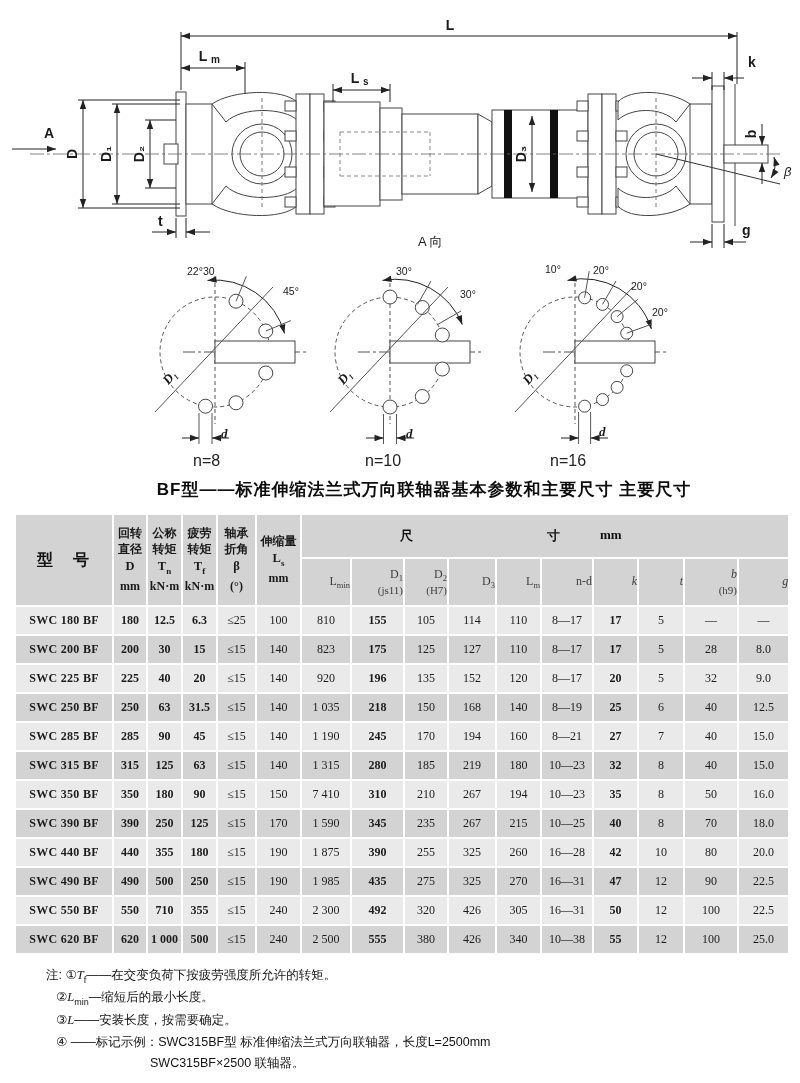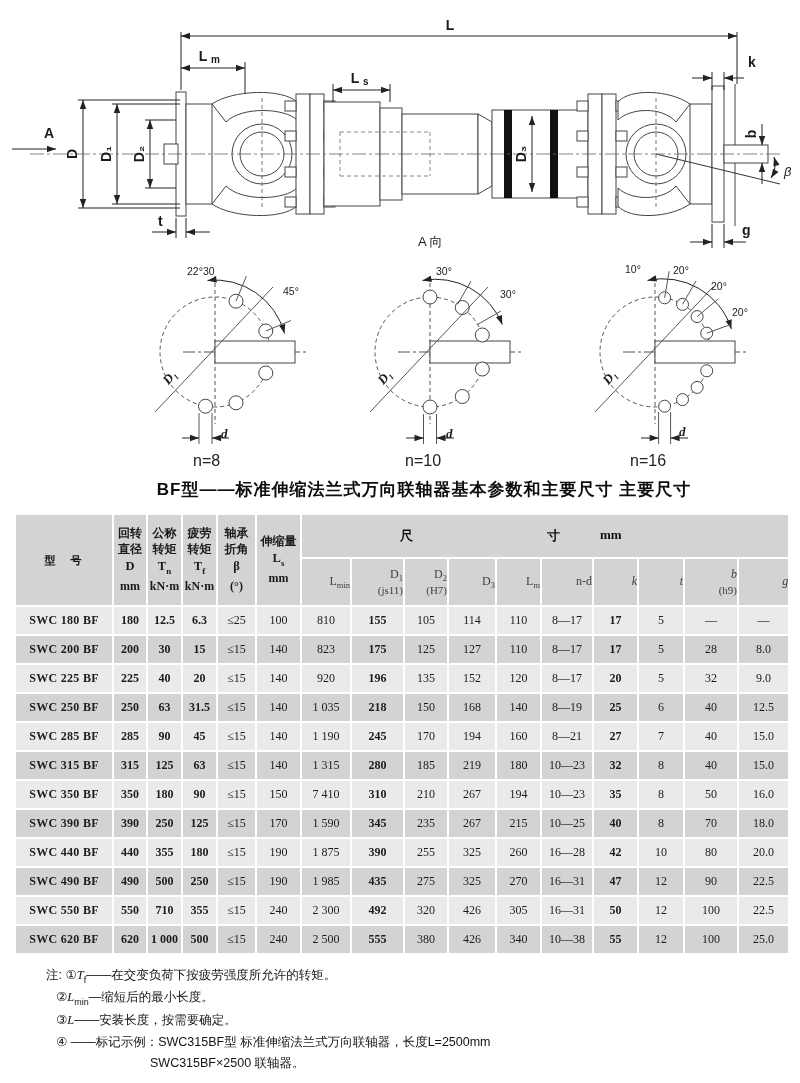--- a/index.html
+++ b/index.html
@@ -10,37 +10,37 @@
   .draw-wrap{margin-top:6px;}
   svg text{font-family:"Liberation Sans","DejaVu Sans",sans-serif;}
   .dimtxt{font-size:14px;font-weight:bold;fill:#1a1a1a;}
   .dimsub{font-size:10px;font-weight:bold;fill:#1a1a1a;}
   .viewtxt{font-size:13px;fill:#1a1a1a;}
   .greek{font-size:13px;font-style:italic;fill:#1a1a1a;}
   .angtxt{font-size:10.5px;fill:#222;}
   .ntxt{font-size:16px;fill:#222;}
   .sertxt{font-family:"Liberation Serif","DejaVu Serif",serif;font-weight:bold;font-style:italic;font-size:13px;fill:#1a1a1a;}
 
-  .diagrams{display:flex;align-items:flex-start;gap:40px;}
+  .diagrams{display:flex;align-items:flex-start;}
   .diagrams svg:nth-child(1){margin-left:135px;}
   .diagrams svg:nth-child(2){margin-left:0px;}
   .diagrams svg:nth-child(3){margin-left:10px;}
 
   
   .title{margin-top:4px;text-align:center;padding-left:48px;font-size:17px;font-weight:bold;color:#0d0d0d;letter-spacing:1px;}
 
   
   table.params{border-collapse:collapse;table-layout:fixed;width:774px;margin:12px 0 0 14px;}
   table.params th,table.params td{border:2px solid #fff;text-align:center;vertical-align:middle;padding:0;overflow:hidden;}
   table.params thead th{background:#d3d3d3;}
   .zh{display:block;font-size:12px;font-weight:bold;line-height:1.35;color:#1a1a1a;}
   .symline{display:block;font-family:"Liberation Serif","DejaVu Serif",serif;font-weight:bold;font-size:12.5px;line-height:1.4;color:#1a1a1a;}
   .symline sub{font-size:9px;}
   .unitline{display:block;font-family:"Liberation Serif","DejaVu Serif",serif;font-weight:bold;font-size:12px;line-height:1.5;color:#1a1a1a;}
-  th.model-h{font-size:11px;font-weight:bold;letter-spacing:2px;}
+  th.model-h{font-size:16px;font-weight:bold;letter-spacing:2px;}
   th.size-h{position:relative;height:42px;}
   th.size-h span{position:absolute;top:12px;font-size:13px;font-weight:bold;}
   th.size-h .sg-l{left:98px;}
   th.size-h .sg-r{left:245px;}
   th.size-h .sg-u{left:298px;font-family:"Liberation Serif","DejaVu Serif",serif;}
   tr.subhead th{height:46px;font-family:"Liberation Serif","DejaVu Serif",serif;font-weight:normal;font-size:12px;color:#404040;text-align:right;}
   tr.subhead th sub{font-size:8.5px;}
   tr.subhead th .snote{display:block;font-size:11px;line-height:1.2;}
   tr.subhead th:nth-child(7) .ssym,tr.subhead th:nth-child(8) .ssym,
   tr.subhead th:nth-child(9) .ssym,tr.subhead th:nth-child(10) .ssym{font-style:italic;}

